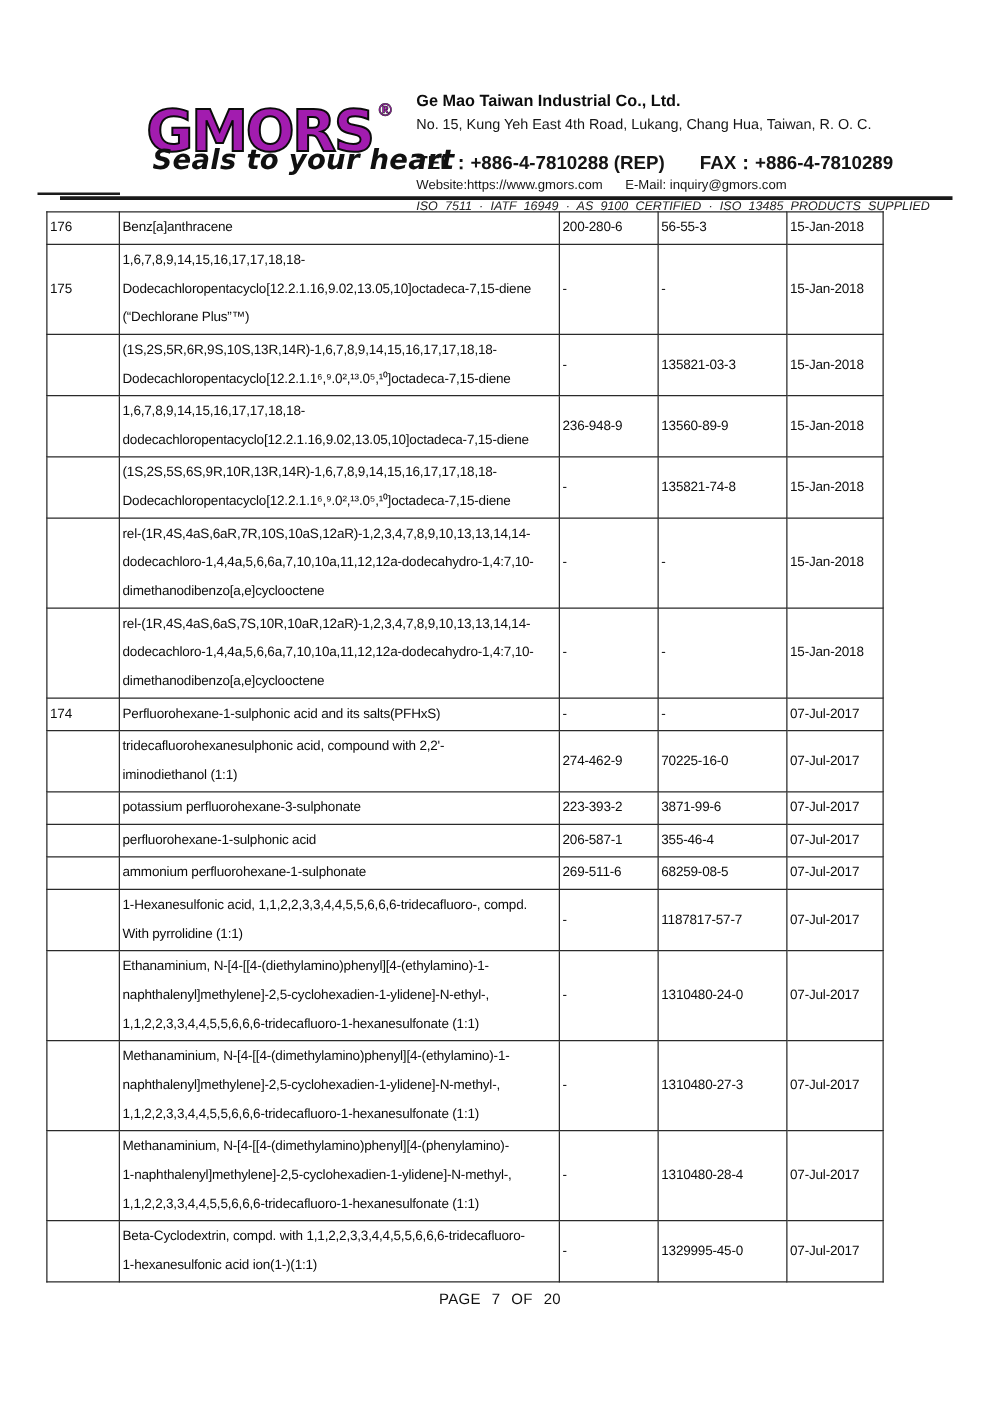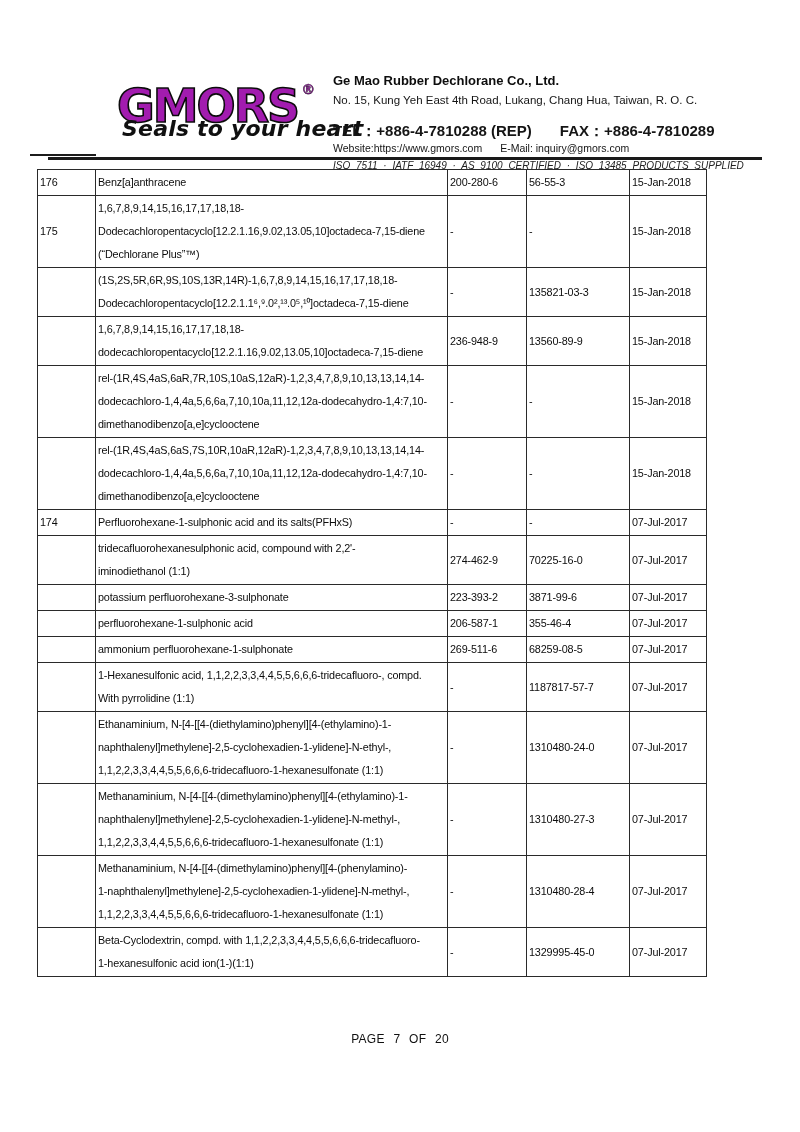--- a/index.html
+++ b/index.html
@@ -72,21 +72,21 @@
 
 <div class="page">
 
   <div class="letterhead">
     <div class="logo-line">
       <span>GMORS</span><span class="reg-mark">®</span>
     </div>
     <div class="tagline">Seals to your heart</div>
 
     <div class="company-block">
-      <div class="company-name">Ge Mao Rubber Dechlorane Co., Ltd.</div>
+      <div class="company-name">Ge Mao Taiwan Industrial Co., Ltd.</div>
       <div class="company-address">No. 15, Kung Yeh East 4th Road, Lukang, Chang Hua, Taiwan, R. O. C.</div>
       <div class="contact-line">
         <span>TEL：+886-4-7810288 (REP)</span>
         <span>FAX：+886-4-7810289</span>
       </div>
       <div class="web-line">
         <span>Website:https://www.gmors.com</span>
         <span>E-Mail: inquiry@gmors.com</span>
       </div>
       <div class="iso-line">ISO 7511 · IATF 16949 · AS 9100 CERTIFIED · ISO 13485 PRODUCTS SUPPLIED</div>
@@ -132,20 +132,28 @@
         <tr>
     <td class="c-no"></td>
     <td class="c-name">1,6,7,8,9,14,15,16,17,17,18,18-
 dodecachloropentacyclo[12.2.1.16,9.02,13.05,10]octadeca-7,15-diene</td>
     <td class="c-ec">236-948-9</td>
     <td class="c-cas">13560-89-9</td>
     <td class="c-date">15-Jan-2018</td>
   </tr>
         <tr>
     <td class="c-no"></td>
+    <td class="c-name">(1S,2S,5S,6S,9R,10R,13R,14R)-1,6,7,8,9,14,15,16,17,17,18,18-
+Dodecachloropentacyclo[12.2.1.1⁶,⁹.0²,¹³.0⁵,¹⁰]octadeca-7,15-diene</td>
+    <td class="c-ec">-</td>
+    <td class="c-cas">135821-74-8</td>
+    <td class="c-date">15-Jan-2018</td>
+  </tr>
+        <tr>
+    <td class="c-no"></td>
     <td class="c-name">rel-(1R,4S,4aS,6aR,7R,10S,10aS,12aR)-1,2,3,4,7,8,9,10,13,13,14,14-
 dodecachloro-1,4,4a,5,6,6a,7,10,10a,11,12,12a-dodecahydro-1,4:7,10-
 dimethanodibenzo[a,e]cyclooctene</td>
     <td class="c-ec">-</td>
     <td class="c-cas">-</td>
     <td class="c-date">15-Jan-2018</td>
   </tr>
         <tr>
     <td class="c-no"></td>
     <td class="c-name">rel-(1R,4S,4aS,6aS,7S,10R,10aR,12aR)-1,2,3,4,7,8,9,10,13,13,14,14-

